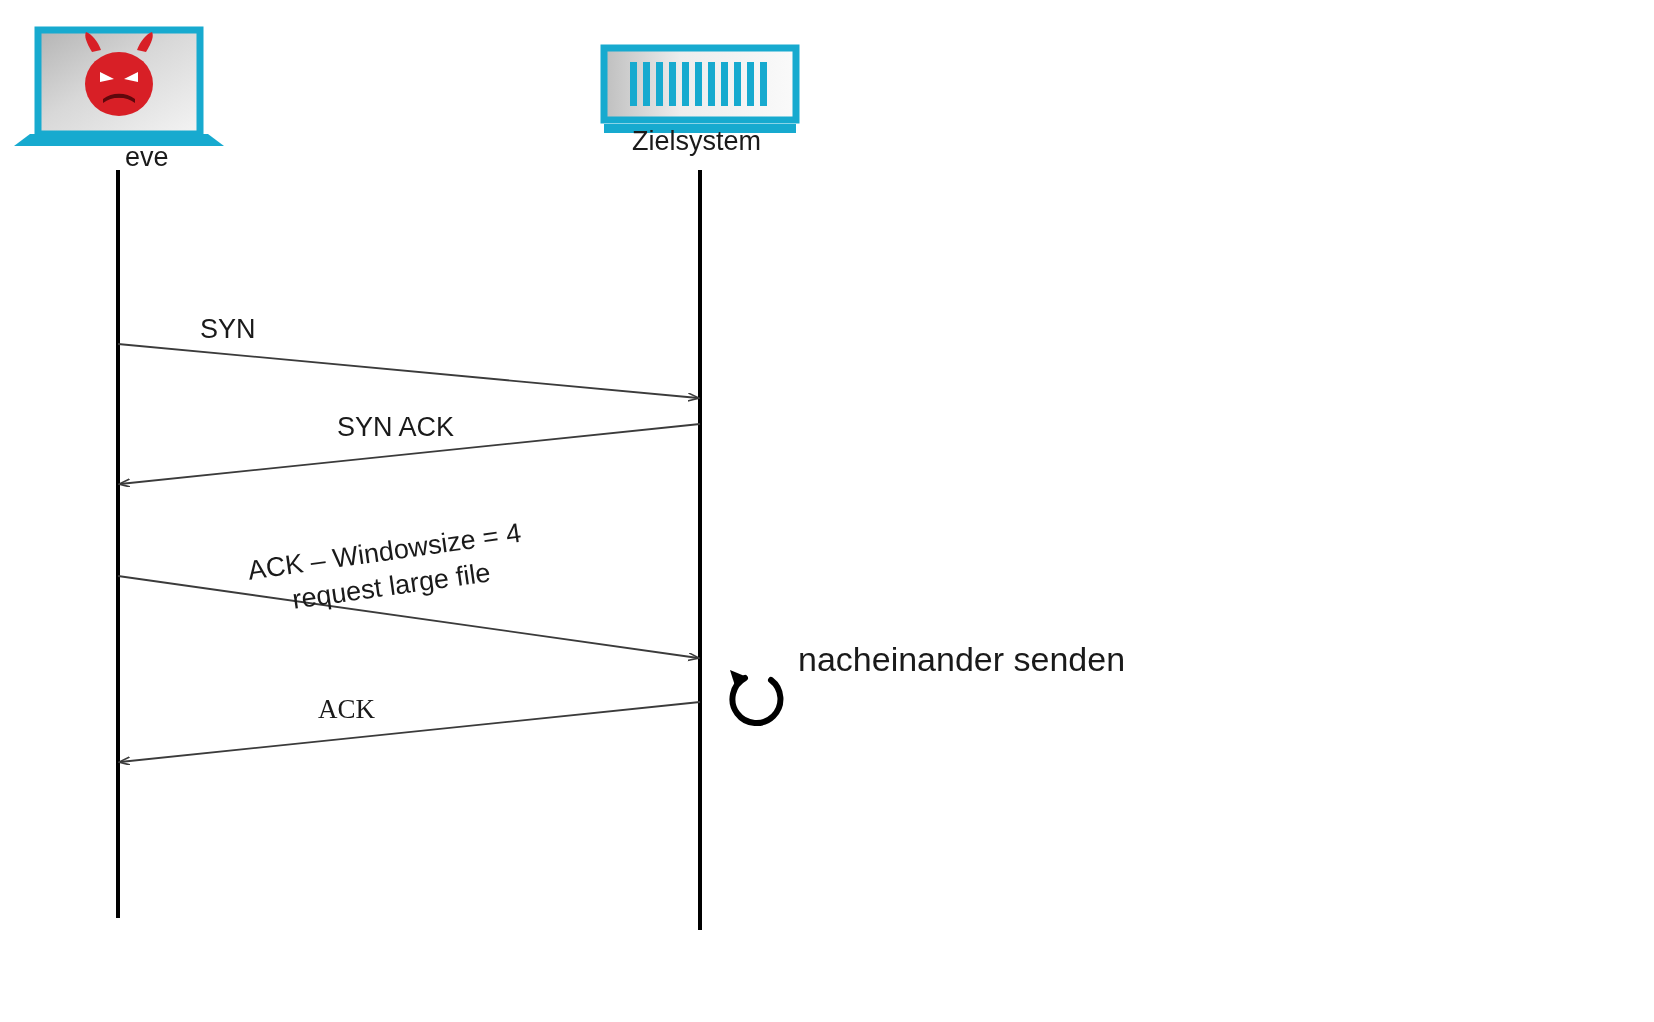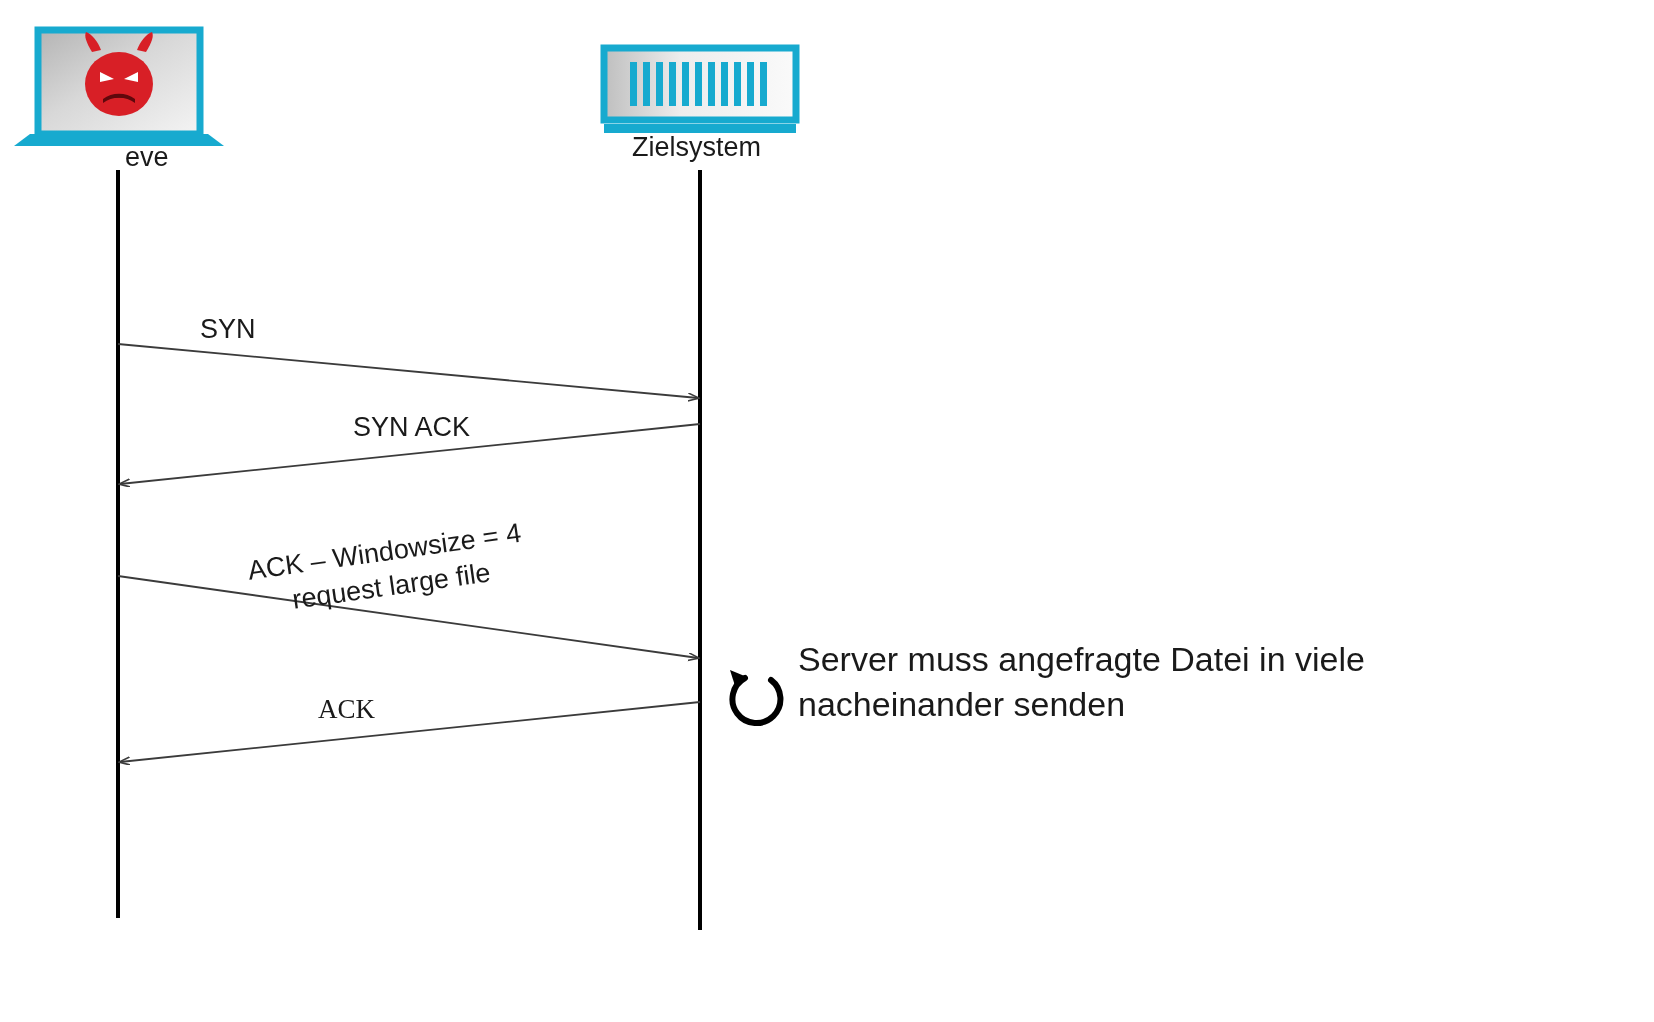--- a/index.html
+++ b/index.html
@@ -126,30 +126,29 @@
       <line x1="700" y1="702" x2="120" y2="762" stroke="#3b3b3b" stroke-width="1.8" marker-end="url(#arrowHead)"></line>
     </g>
 
     <g transform="translate(728,668)">
       <path d="M43,12 A24,24 0 1,1 17,10" fill="none" stroke="#000000" stroke-width="6" stroke-linecap="round"></path>
       <path d="M2,2 L19,9 L8,21 Z" fill="#000000"></path>
     </g>
   </svg>
 
   <div class="node-label" style="left:90px; top:142px;margin-left:35px;">eve</div>
-  <div class="node-label" style="left:632px; top:132px;text-align:right;">Zielsystem</div>
+  <div class="node-label" style="left:632px; top:126px;text-align:right;">Zielsystem</div>
 
   <div class="msg-label" style="left:200px; top:314px;">SYN</div>
-  <div class="msg-label" style="left:353px; top:412px;">SYN ACK</div>
+  <div class="msg-label" style="left:337px; top:412px;">SYN ACK</div>
 
   <div style="position:absolute; left:246px; top:556px; transform:rotate(-8deg); transform-origin:left top;">
     <div class="msg-label" style="position:static;">ACK – Windowsize = 4</div>
     <div class="msg-label" style="position:static; margin-top:4px; margin-left:40px;">request large file</div>
   </div>
 
   <div class="msg-label" style="left:318px; top:694px;font-family:Liberation Serif, serif;">ACK</div>
 
   <div class="note" style="left:798px; top:637px;">
-    <div>Server muss angefragte Datei in viele</div>
     <div>nacheinander senden</div>
   </div>
 
 </div>
 
 </body></html>

